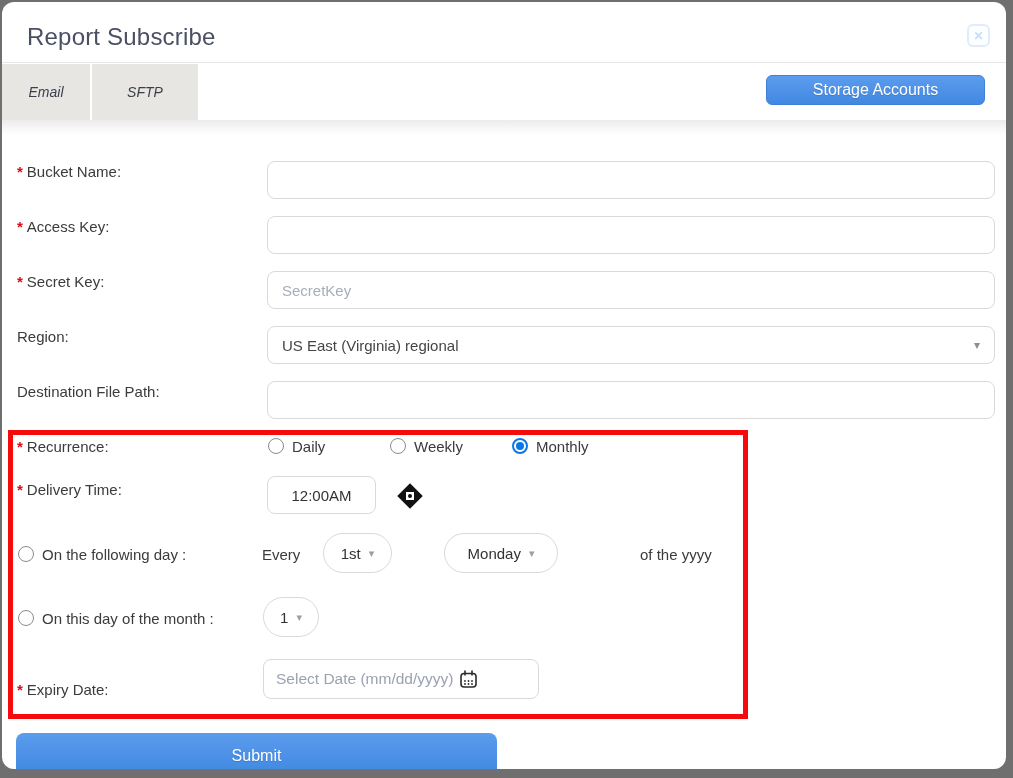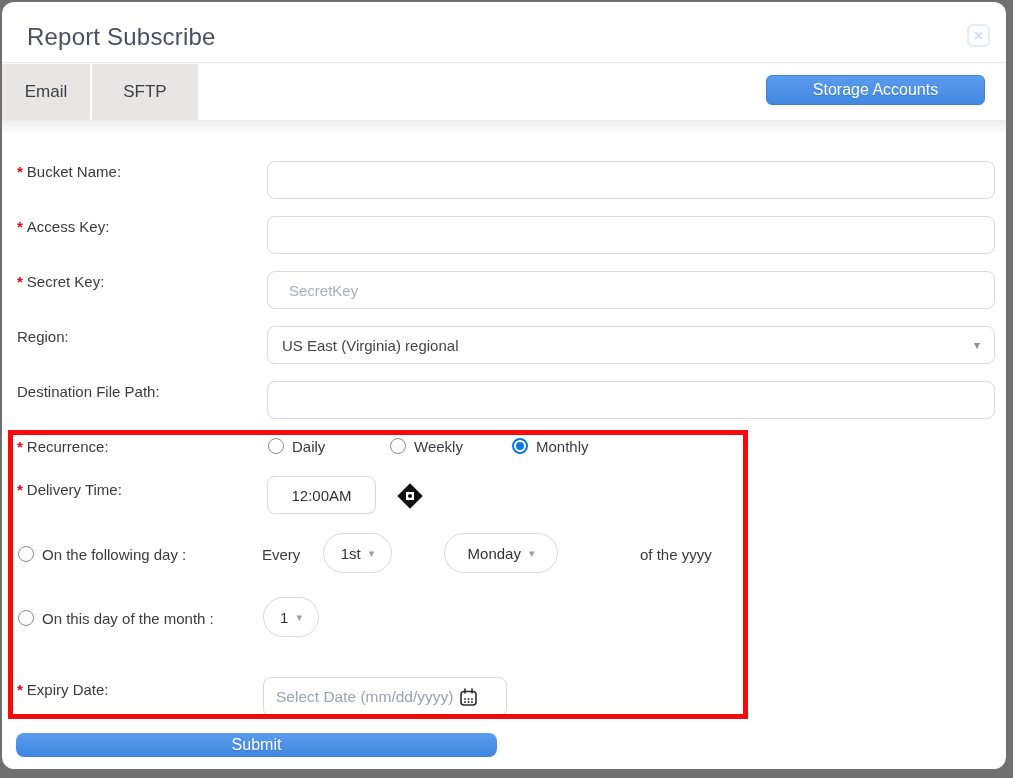--- a/index.html
+++ b/index.html
@@ -28,21 +28,21 @@
   .header-divider {
     position:absolute; left:0; top:60px; right:0; height:1px; background:#e6e6e6;
   }
   
   .tabbar {
     position:absolute; left:0; top:62px; right:0; height:56px; background:#fff;
     display:flex; gap:2px;
   }
   .tab {
     height:56px; display:flex; align-items:center; justify-content:center;
-    background:#e8e6e3; color:#3c3f4a; font-size:17px; cursor:pointer;
+    background:#e8e6e3; color:#3c3f4a; font-size:14px; cursor:pointer;font-style:italic;
   }
   .tab-email { width:88px; }
   .tab-sftp  { width:106px; }
   .tab-s3    { width:62px; }
   .tab.active { background:#1d4e7e; color:#ffffff; }
   .tab-shadow {
     position:absolute; left:0; top:118px; right:0; height:15px;
     background:linear-gradient(#ececec, #ffffff); pointer-events:none;
   }
   .storage-btn {
@@ -52,21 +52,21 @@
     color:#fff; font-size:16px; display:flex; align-items:center; justify-content:center;
     cursor:pointer; text-shadow:0 1px 1px rgba(0,0,0,.15);
   }
   
   .lbl { position:absolute; left:15px; font-size:15px; color:#3b3b3b; white-space:nowrap; }
   .req { color:#e30613; font-weight:bold; margin-right:4px; }
   .inp {
     position:absolute; left:265px; width:728px; height:38px;
     border:1px solid #d9d9d9; border-radius:8px; background:#fff;
     font-family:"Liberation Sans", sans-serif;
-    font-size:15px; color:#444; padding:0 21px; outline:none;
+    font-size:15px; color:#444; padding:0 14px; outline:none;
   }
   .inp::placeholder { color:#a7adbb; }
   .selectbox {
     position:absolute; left:265px; width:728px; height:38px;
     border:1px solid #d9d9d9; border-radius:8px; background:#fff;
     display:flex; align-items:center; padding:0 14px; font-size:15px; color:#454545;
     cursor:pointer;
   }
   .selectbox .chev { margin-left:auto; color:#8b8f96; font-size:12px; }
   
@@ -100,29 +100,29 @@
   }
   .dd .chev { color:#9aa0a6; font-size:11px; }
   .plain-txt { position:absolute; font-size:15px; color:#3b3b3b; white-space:nowrap; }
   
   .diamond-icon { position:absolute; left:395px; top:481px; width:26px; height:26px; }
   .diamond-icon .outer { position:absolute; left:4px; top:4px; width:18px; height:18px; background:#111; transform:rotate(45deg); }
   .diamond-icon .inner { position:absolute; left:9px; top:9px; width:8px; height:8px; background:#fff; }
   .diamond-icon .dot   { position:absolute; left:11px; top:11px; width:4px; height:4px; background:#111; border-radius:50%; }
   
   .expiry-box {
-    position:absolute; left:261px; top:675px; width:244px; height:40px;
+    position:absolute; left:261px; top:657px; width:276px; height:40px;
     border:1px solid #d9d9d9; border-radius:8px; background:#fff;
     display:flex; align-items:center; padding:0 12px; gap:6px; cursor:pointer;
   }
   .expiry-box .ph { font-size:15.5px; color:#9aa2b1; white-space:nowrap; }
   .cal-icon { flex:0 0 auto; display:flex; }
   
   .footer-btn {
-    position:absolute; top:731px; height:24px; width:481px;
+    position:absolute; top:731px; height:46px; width:481px;
     background:linear-gradient(180deg,#5b9ced,#3d86e0);
     border:none; border-radius:8px; color:#fff; font-size:16px;
     font-family:"Liberation Sans", sans-serif; cursor:pointer;
     text-shadow:0 1px 1px rgba(0,0,0,.15);
   }
   .btn-submit { left:14px; }
   .btn-cancel { left:515px; }
 </style>
 </head>
 <body>

